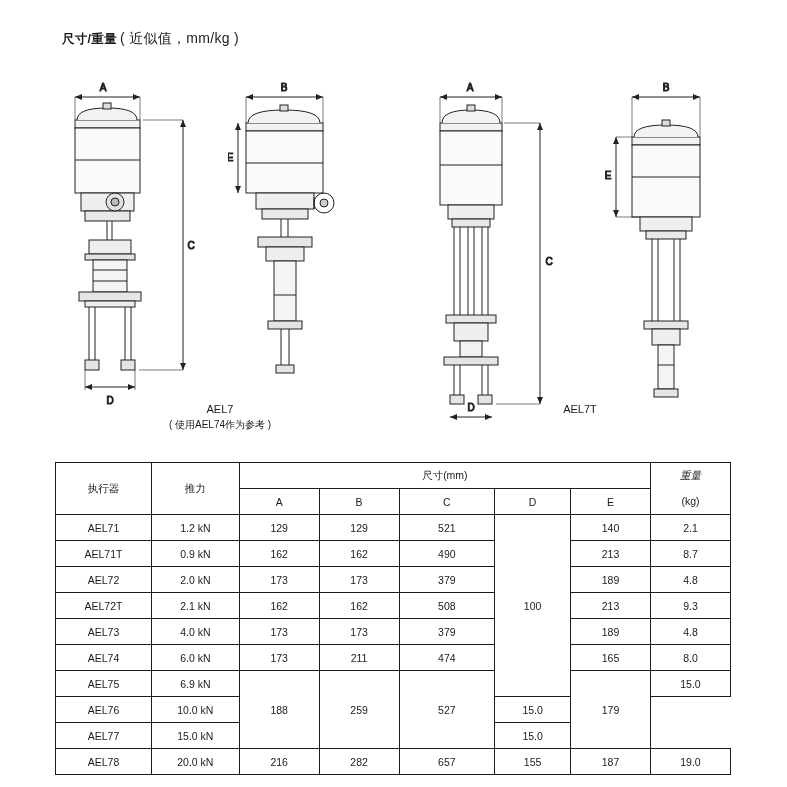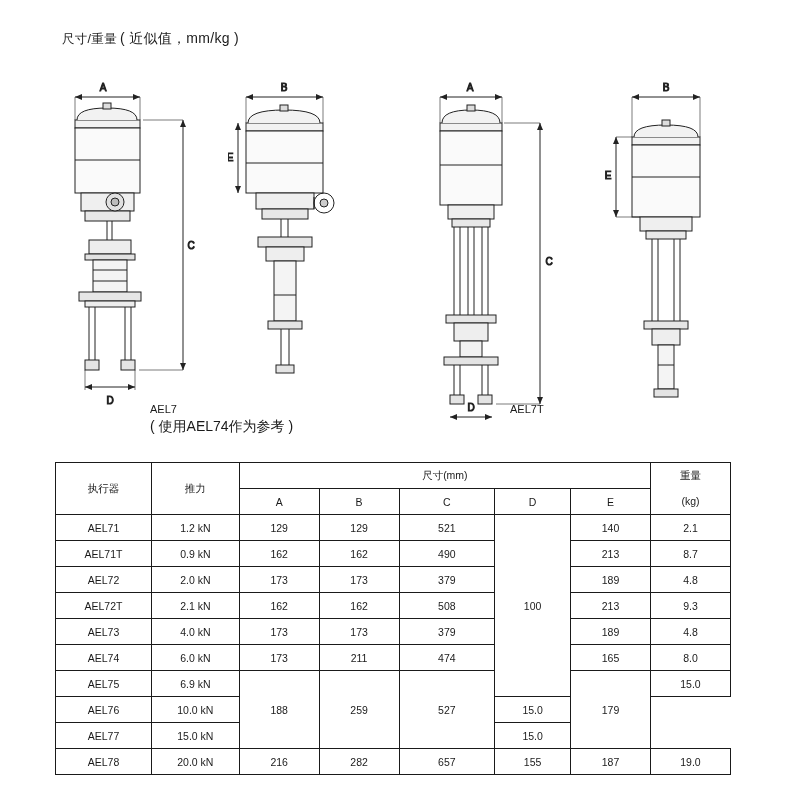--- a/index.html
+++ b/index.html
@@ -23,44 +23,45 @@
   
   .heading {
     position: absolute;
     left: 62px;
     top: 30px;
     font-size: 12.5px;
     letter-spacing: 0.3px;
     white-space: nowrap;
   }
   .heading .main {
-    font-weight: normal;
+    font-weight: bold;
   }
   .heading .sub {
     font-size: 14px;
     font-weight: normal;
     margin-left: 3px;
   }
 
   
   .drawings {
     position: absolute;
     left: 0;
     top: 55px;
     width: 787px;
     height: 400px;
   }
   .caption {
     position: absolute;
+    text-align: center;
     font-size: 11px;
     white-space: nowrap;
   }
   .caption .note {
     display: block;
-    font-size: 14px;
+    font-size: 10px;
     margin-top: 3px;
   }
 
   
   .tbl-wrap {
     position: absolute;
     left: 55px;
     top: 462px;
     width: 676px;
   }
@@ -85,21 +86,21 @@
   th.c-a     { width: 80px; }
   th.c-b     { width: 80px; }
   th.c-c     { width: 96px; }
   th.c-d     { width: 76px; }
   th.c-e     { width: 80px; }
   th.c-w     { width: 80px; }
   td.left-cell {
     text-align: left;
     padding-left: 10px;
   }
-  .no-border-b { border-bottom: none !important; }
+  .no-border-b { border-bottom: none !important; font-style: italic; }
   .no-border-t { border-top: none !important; }
   .blank { border-left: 1px solid #1a1a1a; border-right: 1px solid #1a1a1a; }
 
   
   svg { display: block; }
 </style>
 </head>
 <body>
 
 <div class="page">

